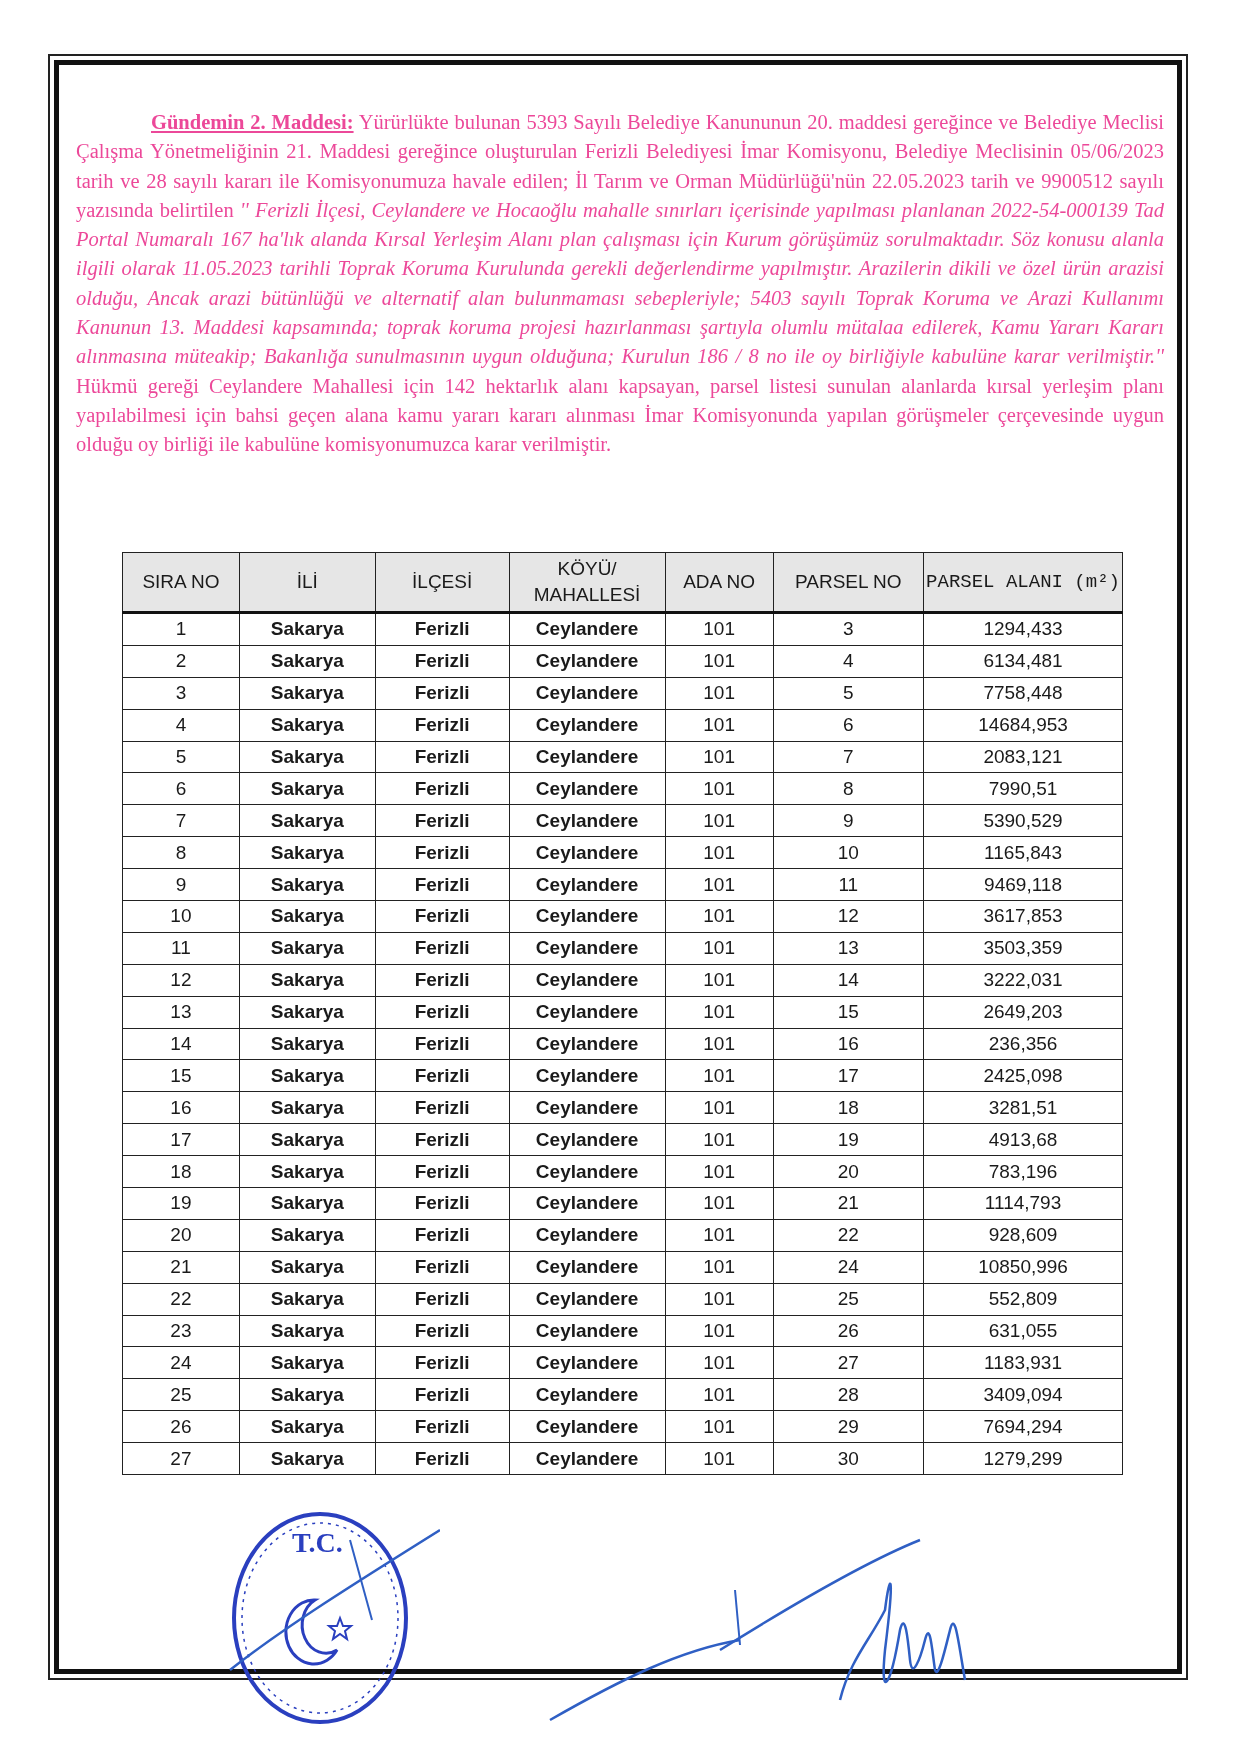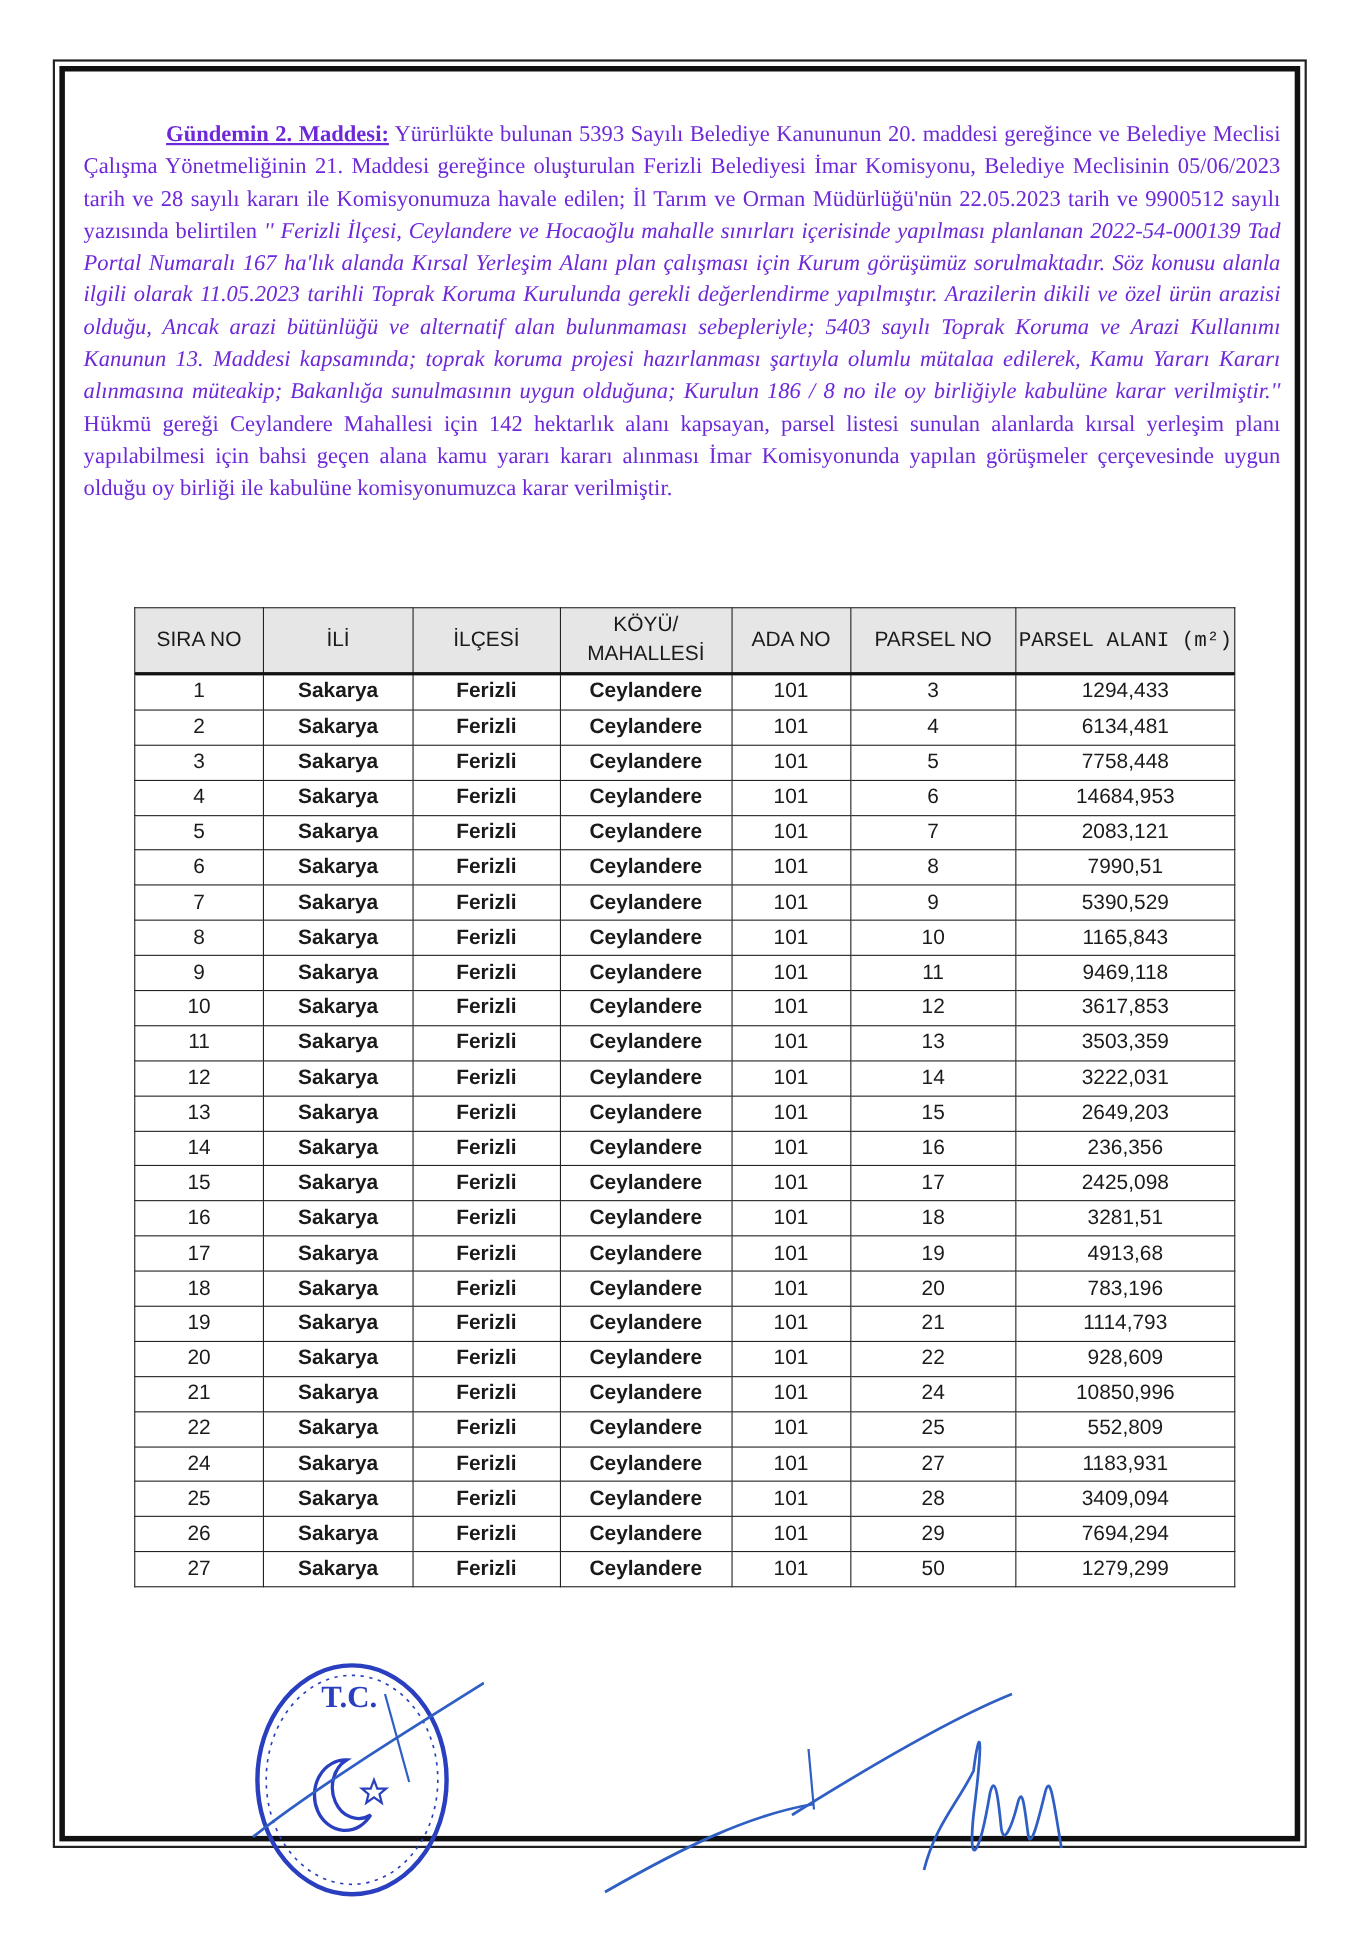--- a/index.html
+++ b/index.html
@@ -8,21 +8,21 @@
       position: absolute; left: 48px; top: 54px; width: 1140px; height: 1626px;
       border: 2px solid #222; box-sizing: border-box;
     }
     .frame-inner {
       position: absolute; left: 54px; top: 60px; width: 1128px; height: 1614px;
       border: 5px solid #111; box-sizing: border-box;
     }
     .content {
       position: absolute; left: 76px; top: 108px; width: 1088px;
       font-family: "Liberation Serif", "DejaVu Serif", serif;
-      font-size: 20.5px; line-height: 29.3px; color: #6d28d9;
+      font-size: 20.5px; line-height: 29.3px; color: #ec4899;
       text-align: justify;
     }
     .para { margin: 0; text-indent: 75px; }
     .heading { font-weight: bold; text-decoration: underline; }
     .quote { font-style: italic; }
     table.parcels {
       position: absolute; left: 122px; top: 552px; width: 1001px;
       border-collapse: collapse;
       font-family: "Liberation Sans", "DejaVu Sans", sans-serif;
       font-size: 19px; color: #1a1a1a;
@@ -266,20 +266,29 @@
       <tr>
         <td>22</td>
         <td class="bold">Sakarya</td>
         <td class="bold">Ferizli</td>
         <td class="bold">Ceylandere</td>
         <td>101</td>
         <td>25</td>
         <td>552,809</td>
       </tr>
       <tr>
+        <td>23</td>
+        <td class="bold">Sakarya</td>
+        <td class="bold">Ferizli</td>
+        <td class="bold">Ceylandere</td>
+        <td>101</td>
+        <td>26</td>
+        <td>631,055</td>
+      </tr>
+      <tr>
         <td>24</td>
         <td class="bold">Sakarya</td>
         <td class="bold">Ferizli</td>
         <td class="bold">Ceylandere</td>
         <td>101</td>
         <td>27</td>
         <td>1183,931</td>
       </tr>
       <tr>
         <td>25</td>
@@ -298,21 +307,21 @@
         <td>101</td>
         <td>29</td>
         <td>7694,294</td>
       </tr>
       <tr>
         <td>27</td>
         <td class="bold">Sakarya</td>
         <td class="bold">Ferizli</td>
         <td class="bold">Ceylandere</td>
         <td>101</td>
-        <td>50</td>
+        <td>30</td>
         <td>1279,299</td>
       </tr>
     </tbody>
 </table>
 
 <svg class="seal" viewBox="0 0 240 230">
   <ellipse cx="120" cy="118" rx="86" ry="104" fill="none" stroke="#2a3fbf" stroke-width="4"></ellipse>
   <ellipse cx="120" cy="118" rx="78" ry="95" fill="none" stroke="#2a3fbf" stroke-width="1.5" stroke-dasharray="3 5"></ellipse>
   <text x="92" y="52" font-family="Liberation Serif, serif" font-weight="bold" font-size="28" fill="#2a3fbf" id="seal-text">T.C.</text>
   <path d="M115 100 a28 32 0 1 0 22 50 a22 26 0 1 1 -22 -50 z" fill="none" stroke="#2a3fbf" stroke-width="3"></path>

